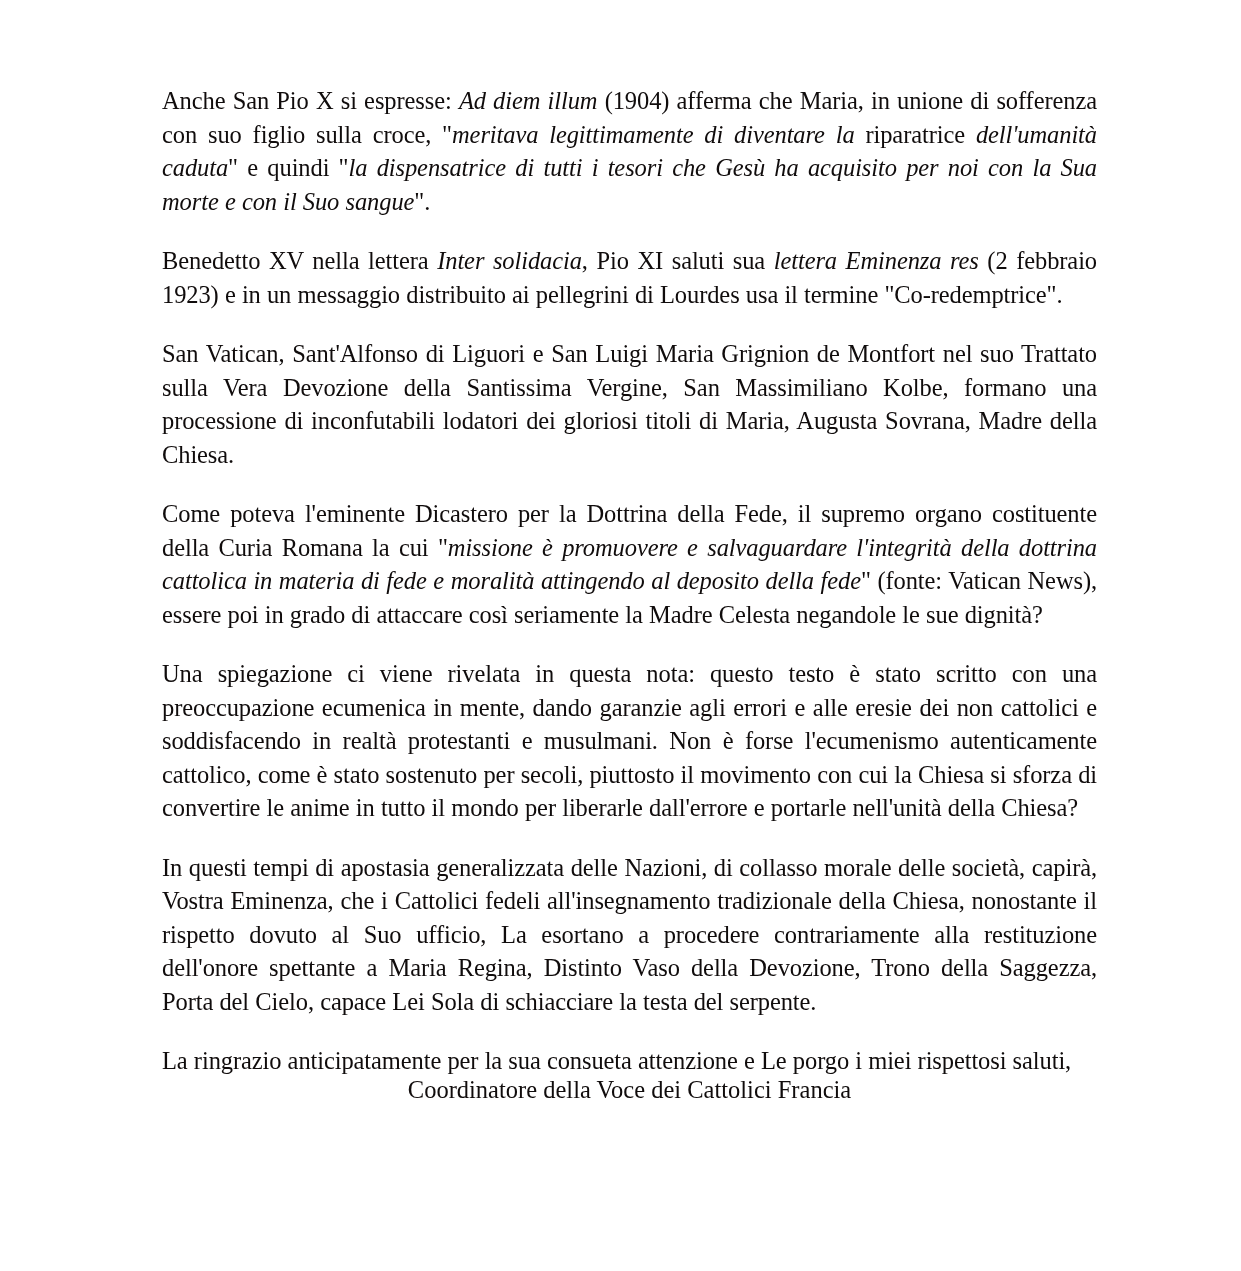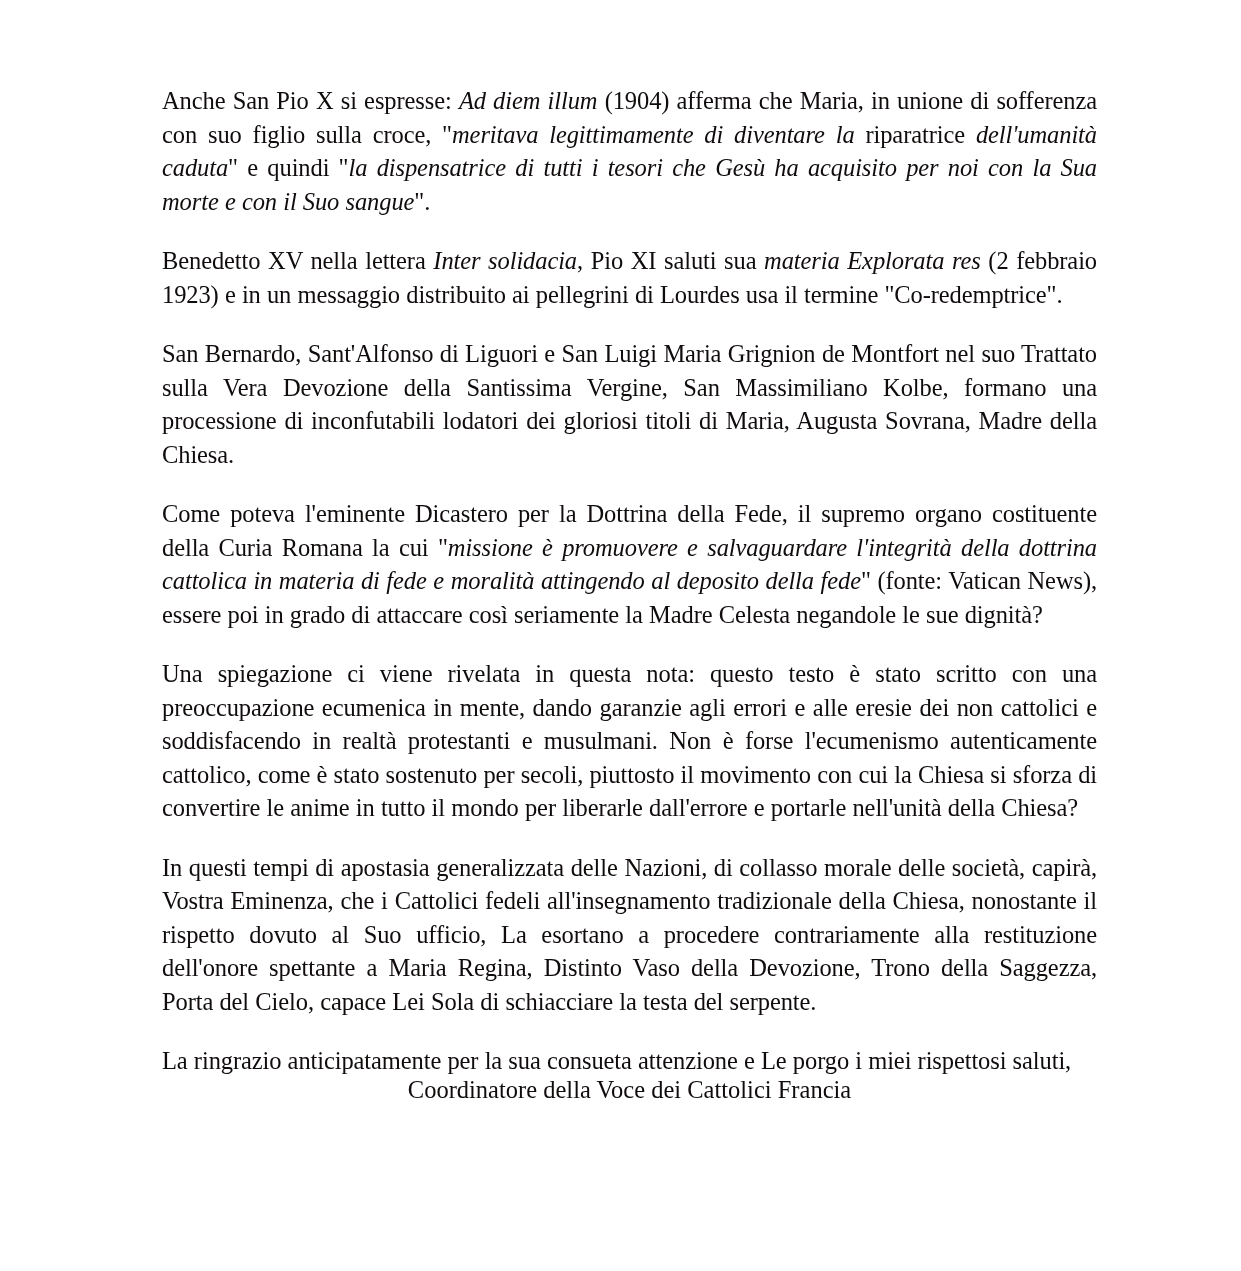--- a/index.html
+++ b/index.html
@@ -66,26 +66,26 @@
 <body>
 
 <div class="page">
   <div class="content">
 
     <p class="para">
       <span>Anche San Pio X si espresse: </span><span class="it">Ad diem illum</span><span> (1904) afferma che Maria, in unione di sofferenza con suo figlio sulla croce, "</span><span class="it">meritava legittimamente di diventare la</span><span> riparatrice </span><span class="it">dell'umanità caduta</span><span>" e quindi "</span><span class="it">la dispensatrice di tutti i tesori che Gesù ha acquisito per noi con la Sua morte e con il Suo sangue</span><span>".</span>
     </p>
 
     <p class="para">
-      <span>Benedetto XV nella lettera </span><span class="it">Inter solidacia</span><span>, Pio XI saluti sua </span><span class="it">materia Explorata res</span><span> (2 febbraio 1923) e in un messaggio distribuito ai pellegrini di Lourdes usa il termine "Co-redemptrice".</span>
+      <span>Benedetto XV nella lettera </span><span class="it">Inter solidacia</span><span>, Pio XI saluti sua </span><span class="it">lettera Eminenza res</span><span> (2 febbraio 1923) e in un messaggio distribuito ai pellegrini di Lourdes usa il termine "Co-redemptrice".</span>
     </p>
 
 
     <p class="para">
-      <span>San Bernardo, Sant'Alfonso di Liguori e San Luigi Maria Grignion de Montfort nel suo Trattato sulla Vera Devozione della Santissima Vergine, San Massimiliano Kolbe, formano una processione di inconfutabili lodatori dei gloriosi titoli di Maria, Augusta Sovrana, Madre della Chiesa.</span>
+      <span>San Vatican, Sant'Alfonso di Liguori e San Luigi Maria Grignion de Montfort nel suo Trattato sulla Vera Devozione della Santissima Vergine, San Massimiliano Kolbe, formano una processione di inconfutabili lodatori dei gloriosi titoli di Maria, Augusta Sovrana, Madre della Chiesa.</span>
     </p>
 
     <p class="para">
       <span>Come poteva l'eminente Dicastero per la Dottrina della Fede, il supremo organo costituente della Curia Romana la cui "</span><span class="it">missione è promuovere e salvaguardare l'integrità della dottrina cattolica in materia di fede e moralità attingendo al deposito della fede</span><span>" (fonte: Vatican News), essere poi in grado di attaccare così seriamente la Madre Celesta negandole le sue dignità?</span>
     </p>
 
     <p class="para">
       <span>Una spiegazione ci viene rivelata in questa nota: questo testo è stato scritto con una preoccupazione ecumenica in mente, dando garanzie agli errori e alle eresie dei non cattolici e soddisfacendo in realtà protestanti e musulmani. Non è forse l'ecumenismo autenticamente cattolico, come è stato sostenuto per secoli, piuttosto il movimento con cui la Chiesa si sforza di convertire le anime in tutto il mondo per liberarle dall'errore e portarle nell'unità della Chiesa?</span>
     </p>
 

